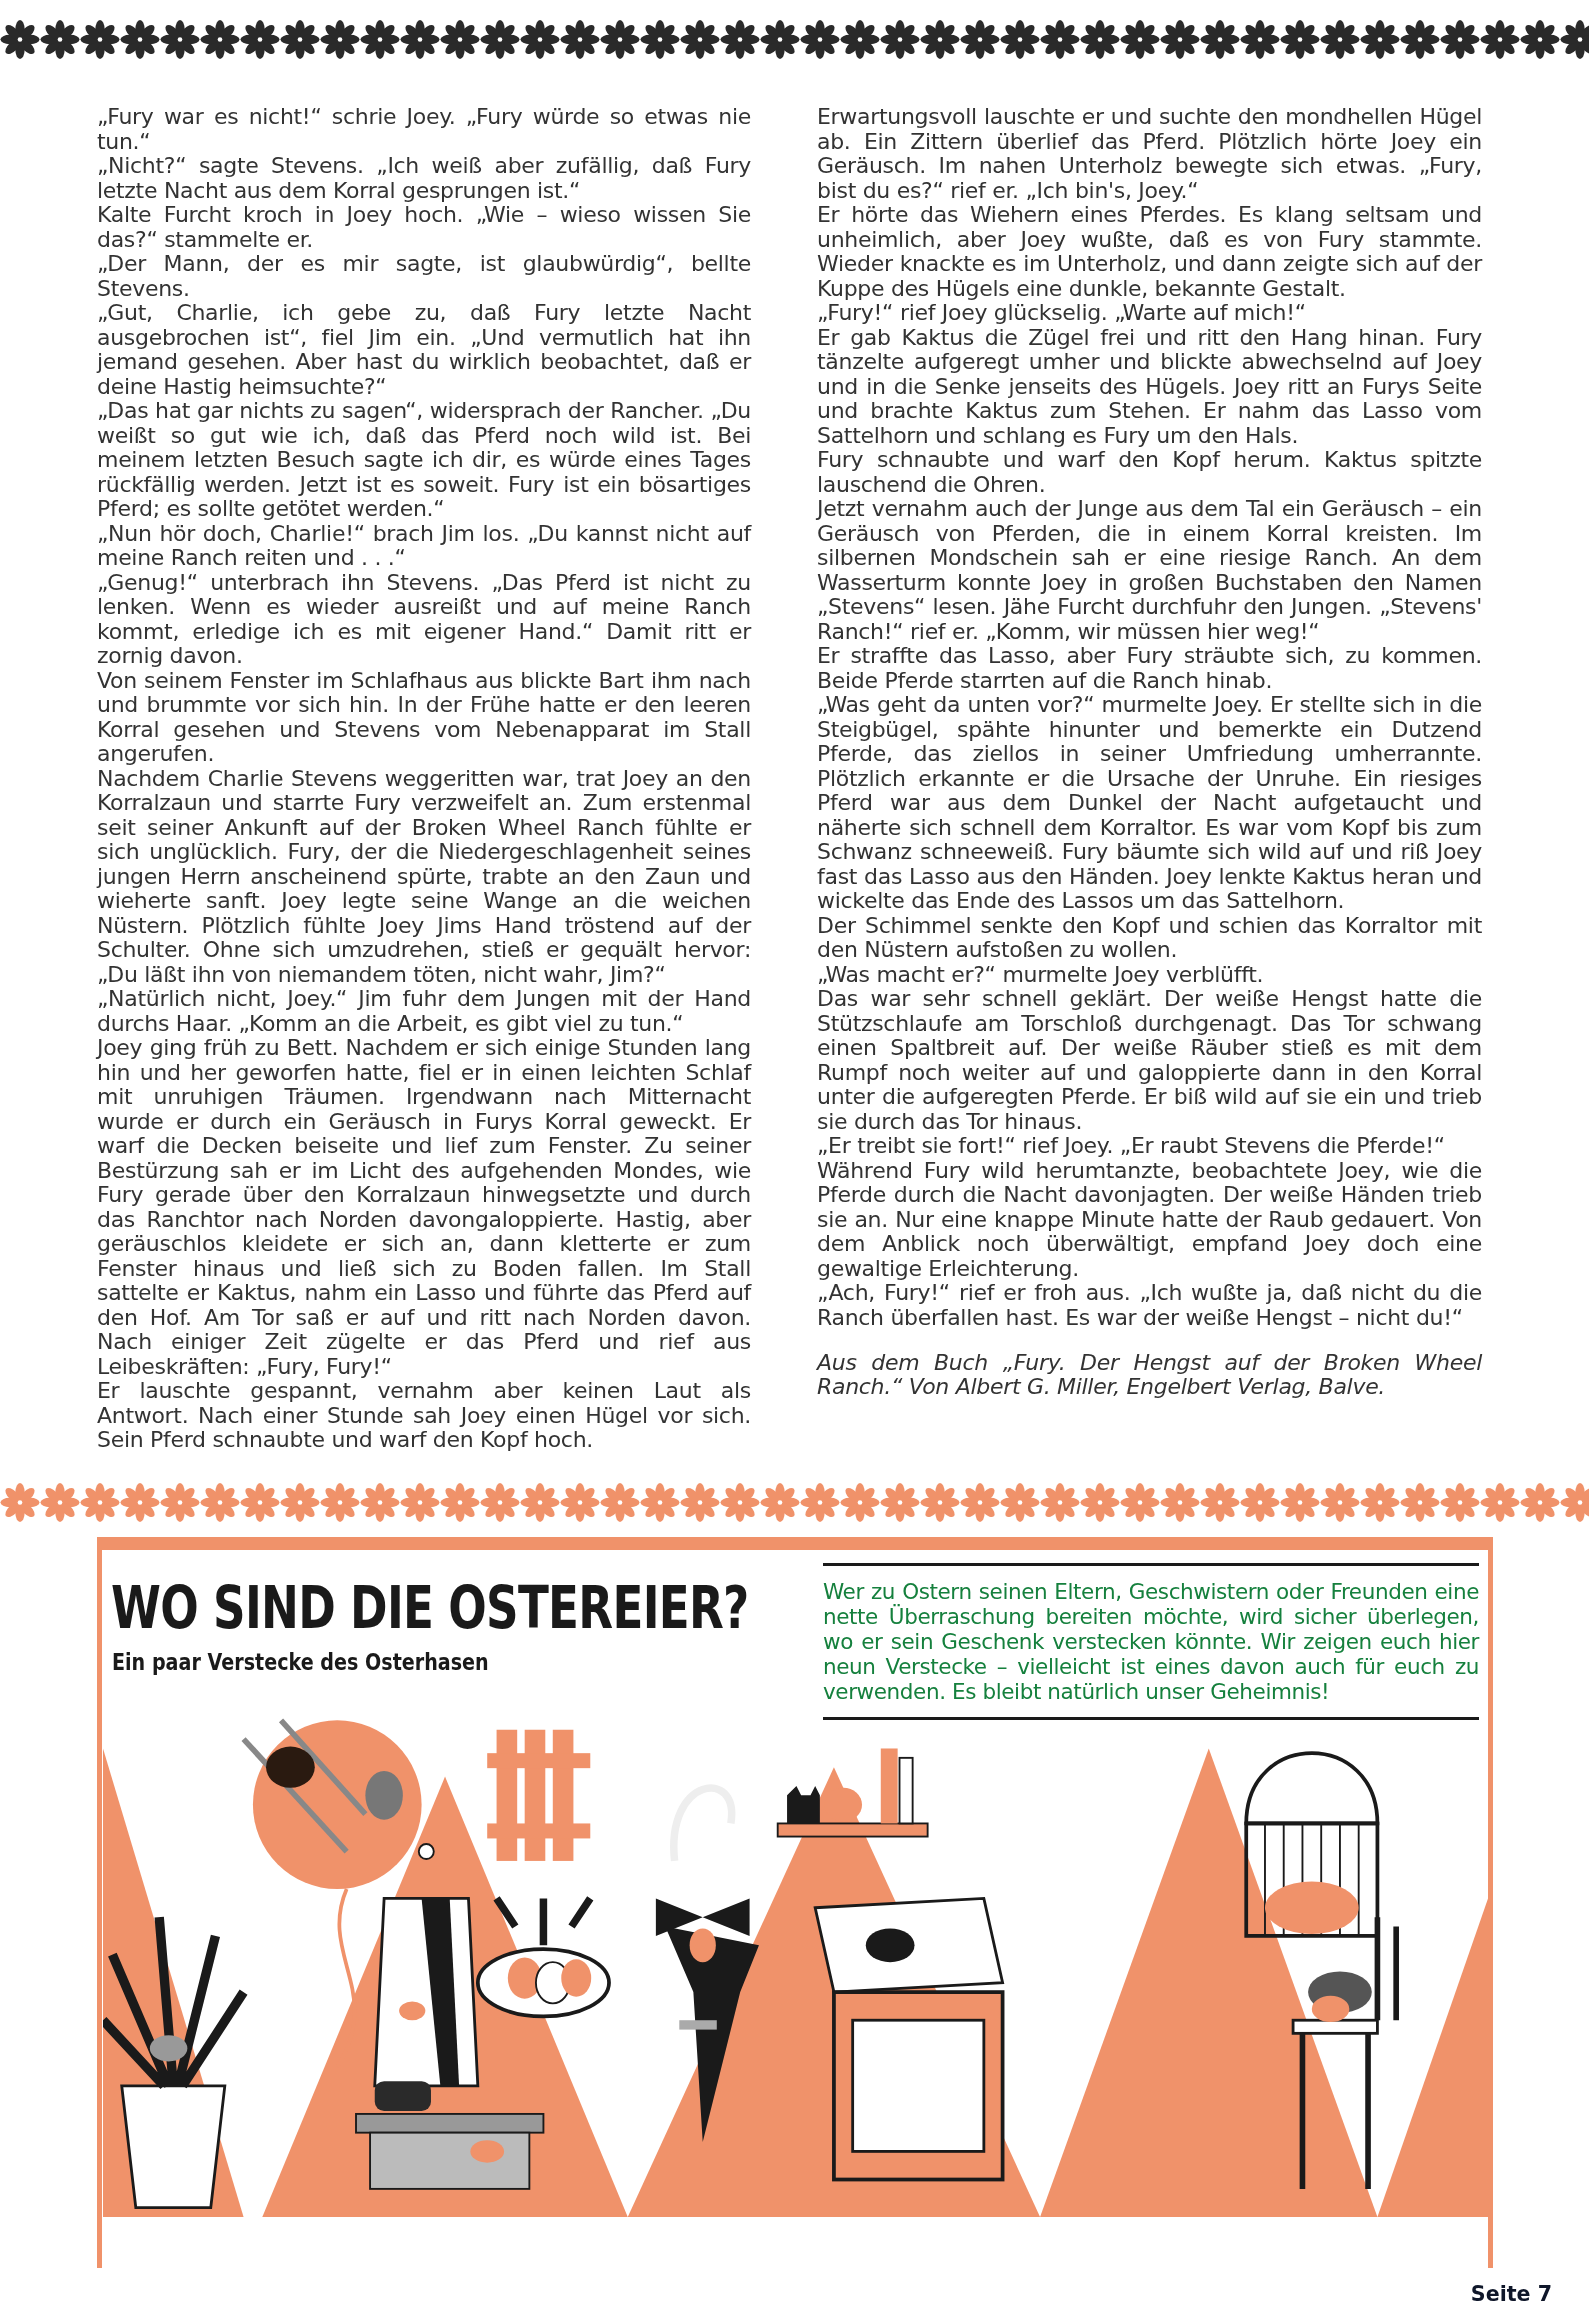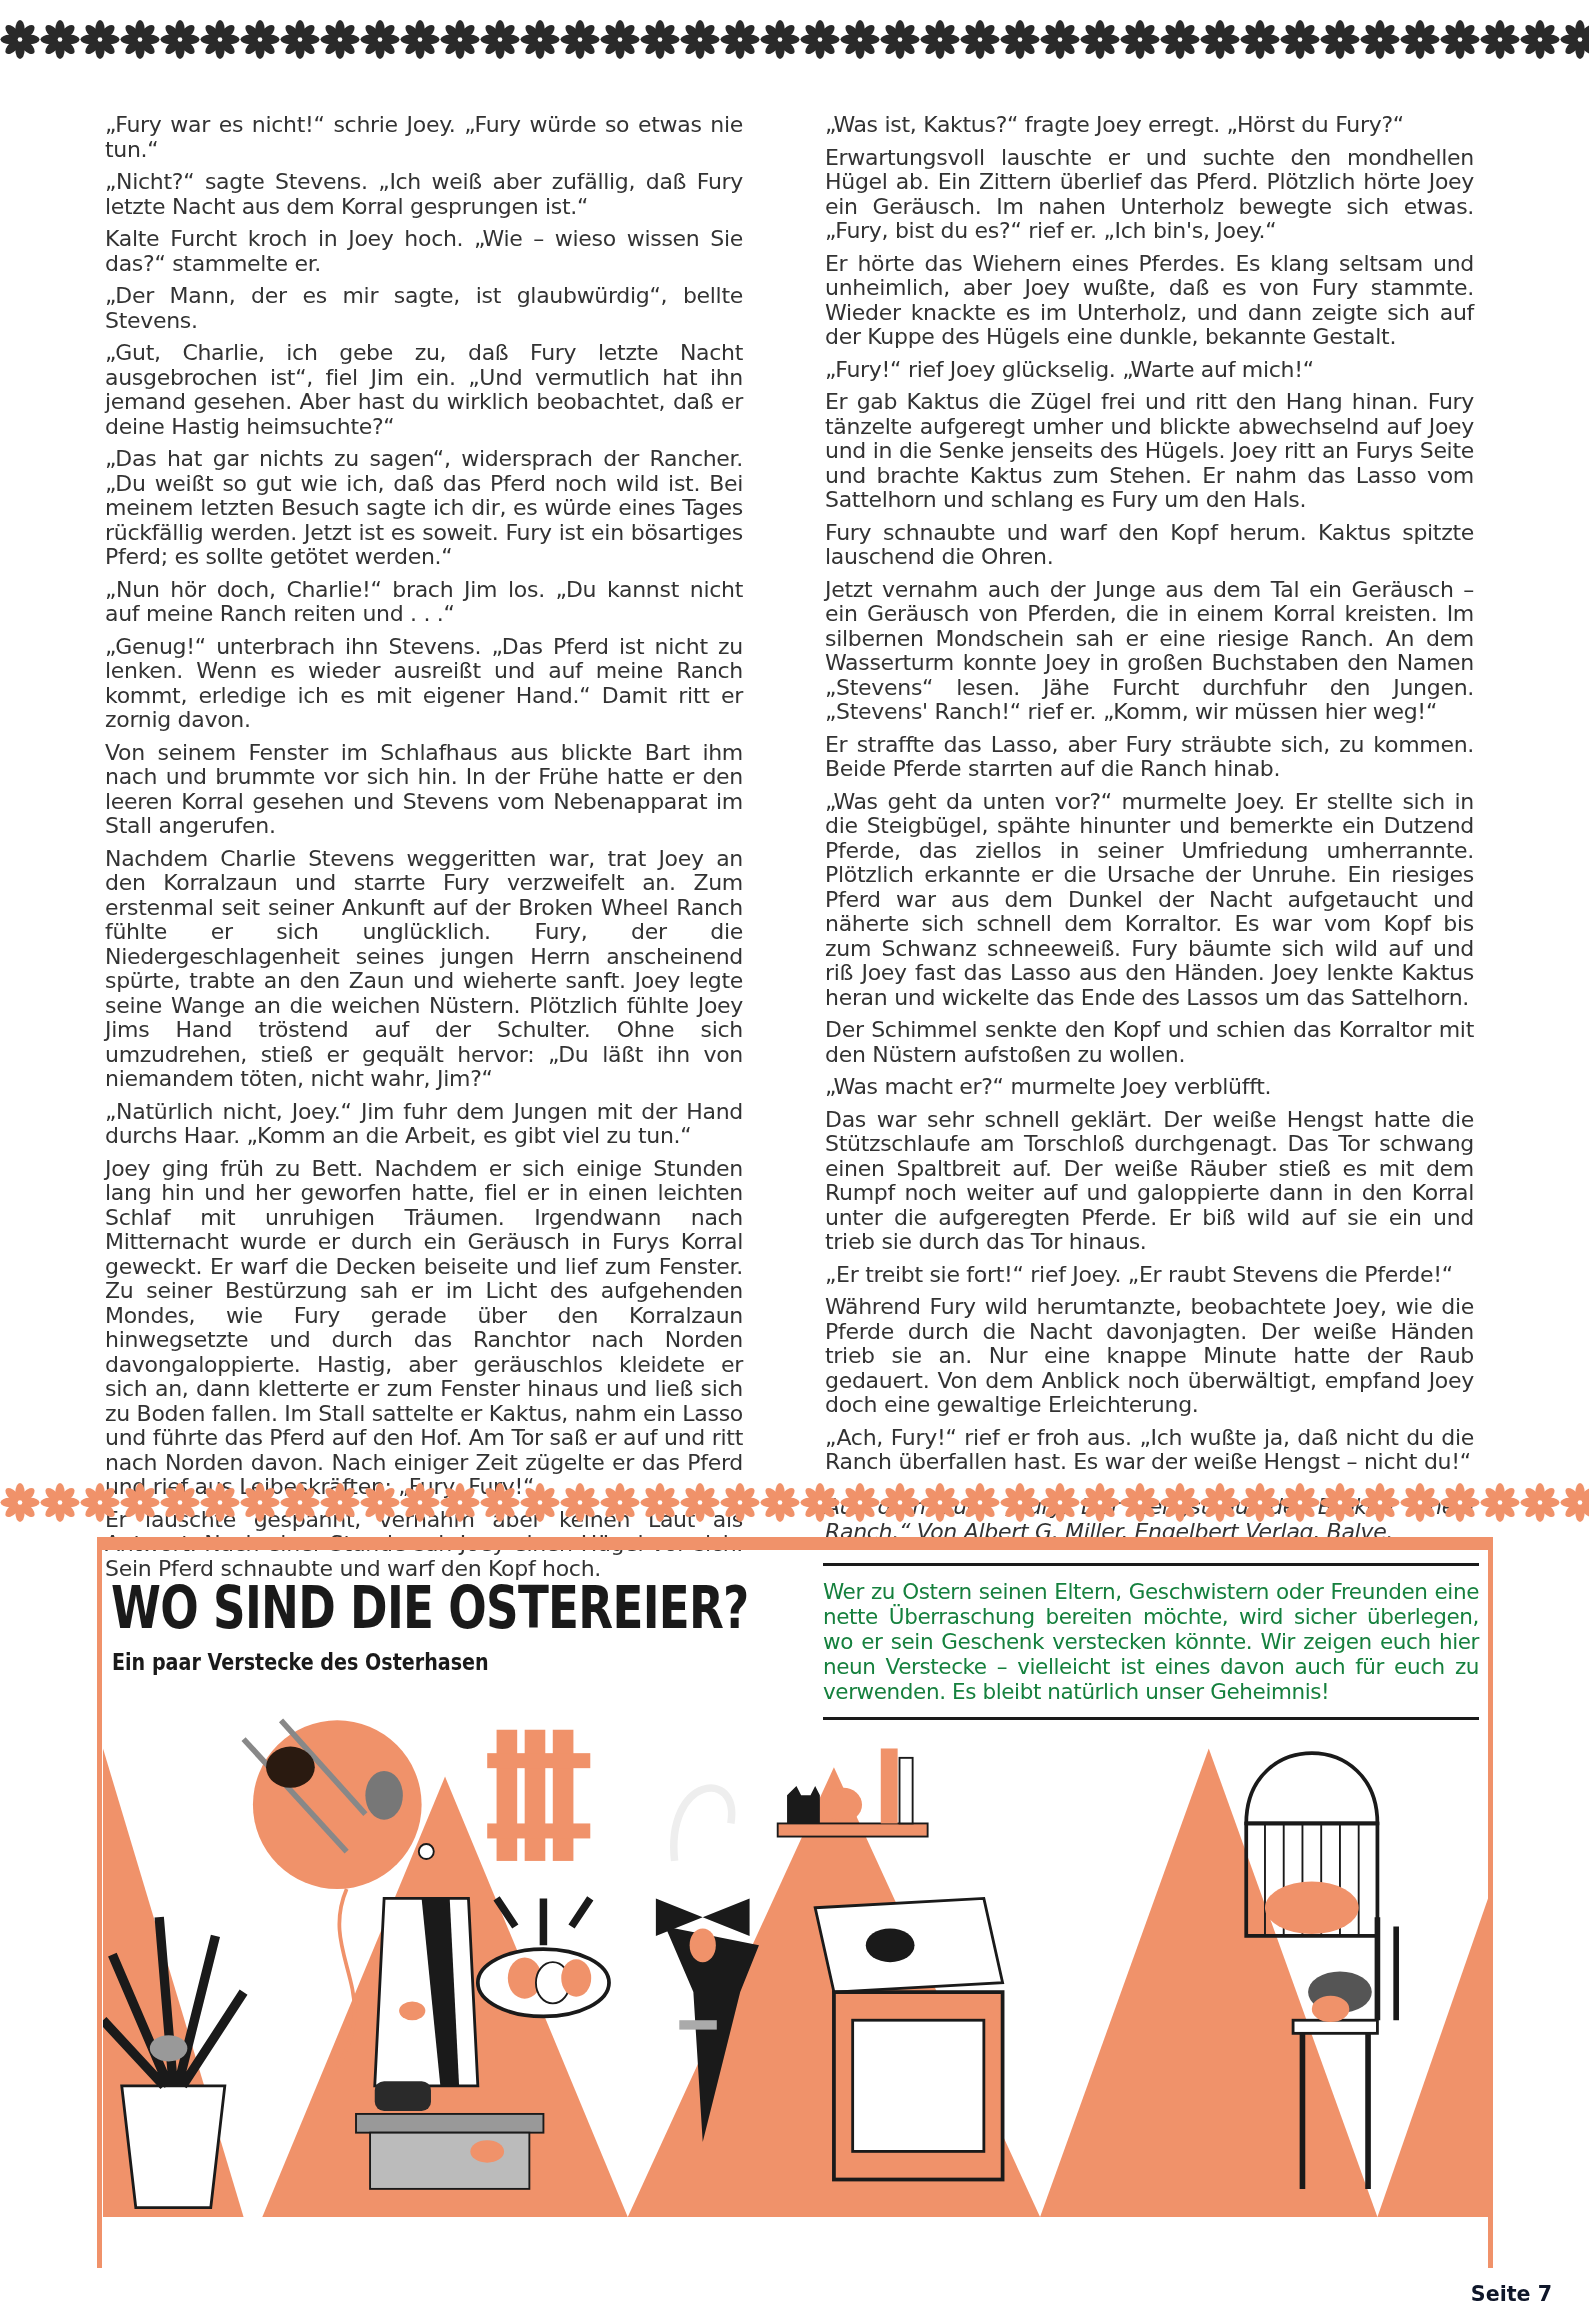--- a/index.html
+++ b/index.html
@@ -4,21 +4,21 @@
 <style>
   html, body { margin:0; padding:0; background:#fff; }
   body { width:1589px; height:2324px; position:relative; overflow:hidden; font-family:"Liberation Sans", sans-serif; color:#2a2a2a; }
   .flower-border { position:absolute; left:0; display:flex; overflow:hidden; white-space:nowrap; }
   .flower-border.top { top:19px; width:1589px; height:43px; }
   .flower-border.mid { top:1482px; left:0; width:1589px; height:41px; }
   .flower { width:40px; height:41px; flex:0 0 auto; }
   .col { position:absolute; top:105px; font-size:22px; line-height:24.5px; text-align:justify; color:#333; font-family:"DejaVu Sans", sans-serif; letter-spacing:-0.3px; }
   .col.left { left:97px; width:654px; }
   .col.right { left:817px; width:665px; }
-  .col p { margin:8px; }
+  .col p { margin:0; }
   .col .source { font-style:italic; margin-top:20.6px; }
   .box { position:absolute; left:97px; top:1537px; width:1396px; height:731px; border-left:5.6px solid #f0926a; border-top:13px solid #f0926a; border-right:5.6px solid #f0926a; box-sizing:border-box; }
   .headline { position:absolute; left:111px; top:1574px; font-family:"DejaVu Sans", sans-serif; font-weight:bold; font-size:58px; letter-spacing:-0.9px; color:#1a1a1a; transform:scaleX(0.78); transform-origin:left; white-space:nowrap; }
   .subhead { position:absolute; left:112px; top:1649px; font-family:"DejaVu Sans", sans-serif; font-weight:bold; font-size:22.5px; color:#1a1a1a; transform:scaleX(0.85); transform-origin:left; white-space:nowrap; }
   .intro { position:absolute; left:823px; top:1563px; width:656px; padding:13px 0; border-top:3.7px solid #1a1a1a; border-bottom:3.7px solid #1a1a1a; font-size:21.5px; line-height:25px; text-align:justify; color:#15803d; font-family:"DejaVu Sans", sans-serif; letter-spacing:-0.4px; }
   .illustration { position:absolute; left:103px; top:1711px; width:1385px; height:506px; }
   .page-number { position:absolute; right:37px; top:2282px; font-family:"DejaVu Sans", sans-serif; font-weight:bold; font-size:20.6px; color:#0f172a; }
 </style>
 </head>
 <body>
@@ -475,21 +475,20 @@
     <p>„Das hat gar nichts zu sagen“, widersprach der Rancher. „Du weißt so gut wie ich, daß das Pferd noch wild ist. Bei meinem letzten Besuch sagte ich dir, es würde eines Tages rückfällig werden. Jetzt ist es soweit. Fury ist ein bösartiges Pferd; es sollte getötet werden.“</p>
     <p>„Nun hör doch, Charlie!“ brach Jim los. „Du kannst nicht auf meine Ranch reiten und . . .“</p>
     <p>„Genug!“ unterbrach ihn Stevens. „Das Pferd ist nicht zu lenken. Wenn es wieder ausreißt und auf meine Ranch kommt, erledige ich es mit eigener Hand.“ Damit ritt er zornig davon.</p>
     <p>Von seinem Fenster im Schlafhaus aus blickte Bart ihm nach und brummte vor sich hin. In der Frühe hatte er den leeren Korral gesehen und Stevens vom Nebenapparat im Stall angerufen.</p>
     <p>Nachdem Charlie Stevens weggeritten war, trat Joey an den Korralzaun und starrte Fury verzweifelt an. Zum erstenmal seit seiner Ankunft auf der Broken Wheel Ranch fühlte er sich unglücklich. Fury, der die Niedergeschlagenheit seines jungen Herrn anscheinend spürte, trabte an den Zaun und wieherte sanft. Joey legte seine Wange an die weichen Nüstern. Plötzlich fühlte Joey Jims Hand tröstend auf der Schulter. Ohne sich umzudrehen, stieß er gequält hervor: „Du läßt ihn von niemandem töten, nicht wahr, Jim?“</p>
     <p>„Natürlich nicht, Joey.“ Jim fuhr dem Jungen mit der Hand durchs Haar. „Komm an die Arbeit, es gibt viel zu tun.“</p>
     <p>Joey ging früh zu Bett. Nachdem er sich einige Stunden lang hin und her geworfen hatte, fiel er in einen leichten Schlaf mit unruhigen Träumen. Irgendwann nach Mitternacht wurde er durch ein Geräusch in Furys Korral geweckt. Er warf die Decken beiseite und lief zum Fenster. Zu seiner Bestürzung sah er im Licht des aufgehenden Mondes, wie Fury gerade über den Korralzaun hinwegsetzte und durch das Ranchtor nach Norden davongaloppierte. Hastig, aber geräuschlos kleidete er sich an, dann kletterte er zum Fenster hinaus und ließ sich zu Boden fallen. Im Stall sattelte er Kaktus, nahm ein Lasso und führte das Pferd auf den Hof. Am Tor saß er auf und ritt nach Norden davon. Nach einiger Zeit zügelte er das Pferd und rief aus Leibeskräften: „Fury, Fury!“</p>
     <p>Er lauschte gespannt, vernahm aber keinen Laut als Antwort. Nach einer Stunde sah Joey einen Hügel vor sich. Sein Pferd schnaubte und warf den Kopf hoch.</p>
   </div>
 <div class="col right" id="col-right">
-    <p>„Was ist, Kaktus?“ fragte Joey erregt. „Hörst du Fury?“</p>
     <p>Erwartungsvoll lauschte er und suchte den mondhellen Hügel ab. Ein Zittern überlief das Pferd. Plötzlich hörte Joey ein Geräusch. Im nahen Unterholz bewegte sich etwas. „Fury, bist du es?“ rief er. „Ich bin's, Joey.“</p>
     <p>Er hörte das Wiehern eines Pferdes. Es klang seltsam und unheimlich, aber Joey wußte, daß es von Fury stammte. Wieder knackte es im Unterholz, und dann zeigte sich auf der Kuppe des Hügels eine dunkle, bekannte Gestalt.</p>
     <p>„Fury!“ rief Joey glückselig. „Warte auf mich!“</p>
     <p>Er gab Kaktus die Zügel frei und ritt den Hang hinan. Fury tänzelte aufgeregt umher und blickte abwechselnd auf Joey und in die Senke jenseits des Hügels. Joey ritt an Furys Seite und brachte Kaktus zum Stehen. Er nahm das Lasso vom Sattelhorn und schlang es Fury um den Hals.</p>
     <p>Fury schnaubte und warf den Kopf herum. Kaktus spitzte lauschend die Ohren.</p>
     <p>Jetzt vernahm auch der Junge aus dem Tal ein Geräusch – ein Geräusch von Pferden, die in einem Korral kreisten. Im silbernen Mondschein sah er eine riesige Ranch. An dem Wasserturm konnte Joey in großen Buchstaben den Namen „Stevens“ lesen. Jähe Furcht durchfuhr den Jungen. „Stevens' Ranch!“ rief er. „Komm, wir müssen hier weg!“</p>
     <p>Er straffte das Lasso, aber Fury sträubte sich, zu kommen. Beide Pferde starrten auf die Ranch hinab.</p>
     <p>„Was geht da unten vor?“ murmelte Joey. Er stellte sich in die Steigbügel, spähte hinunter und bemerkte ein Dutzend Pferde, das ziellos in seiner Umfriedung umherrannte. Plötzlich erkannte er die Ursache der Unruhe. Ein riesiges Pferd war aus dem Dunkel der Nacht aufgetaucht und näherte sich schnell dem Korraltor. Es war vom Kopf bis zum Schwanz schneeweiß. Fury bäumte sich wild auf und riß Joey fast das Lasso aus den Händen. Joey lenkte Kaktus heran und wickelte das Ende des Lassos um das Sattelhorn.</p>
     <p>Der Schimmel senkte den Kopf und schien das Korraltor mit den Nüstern aufstoßen zu wollen.</p>
     <p>„Was macht er?“ murmelte Joey verblüfft.</p>

